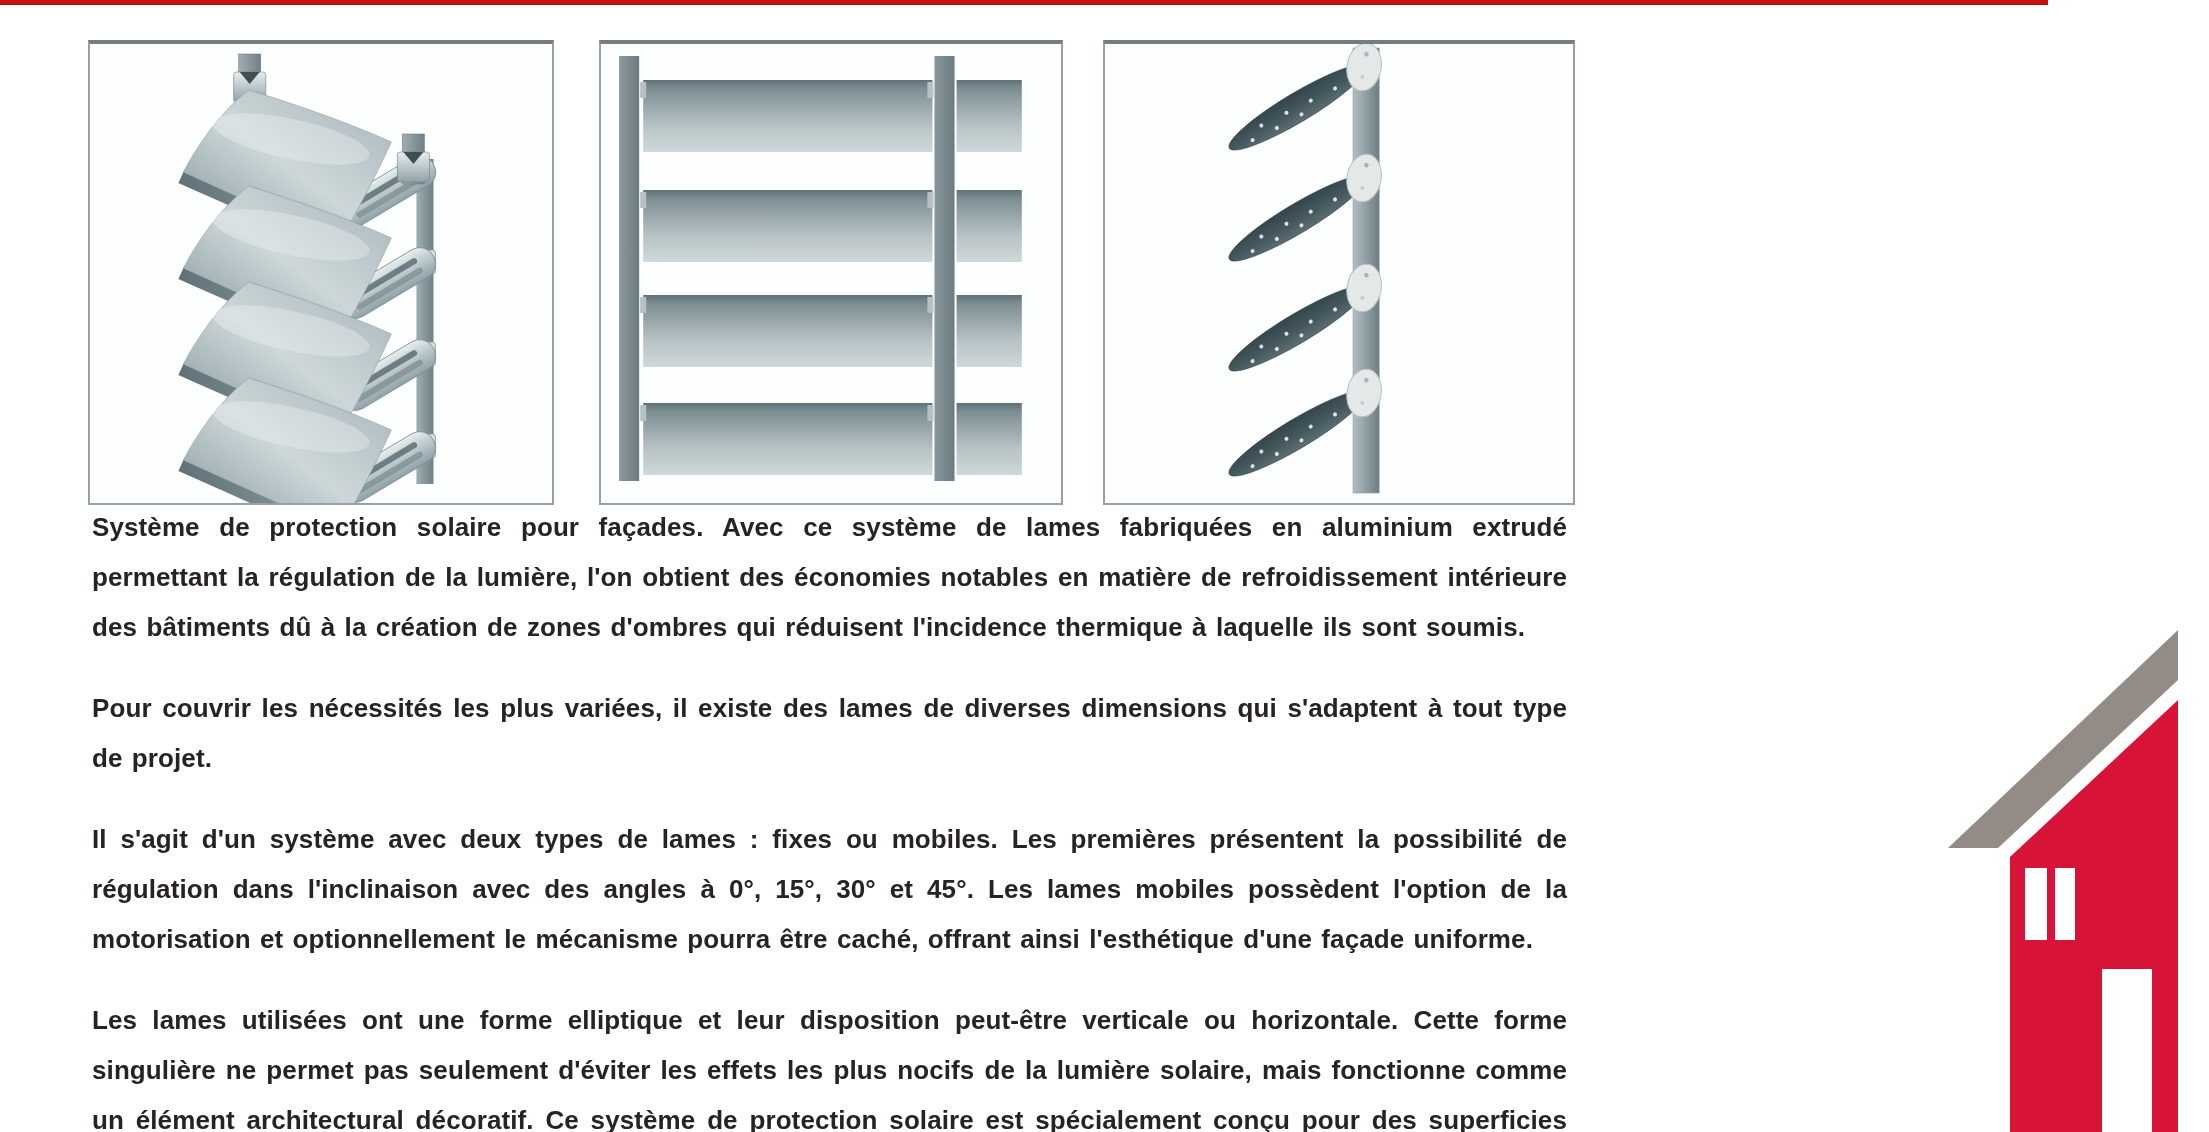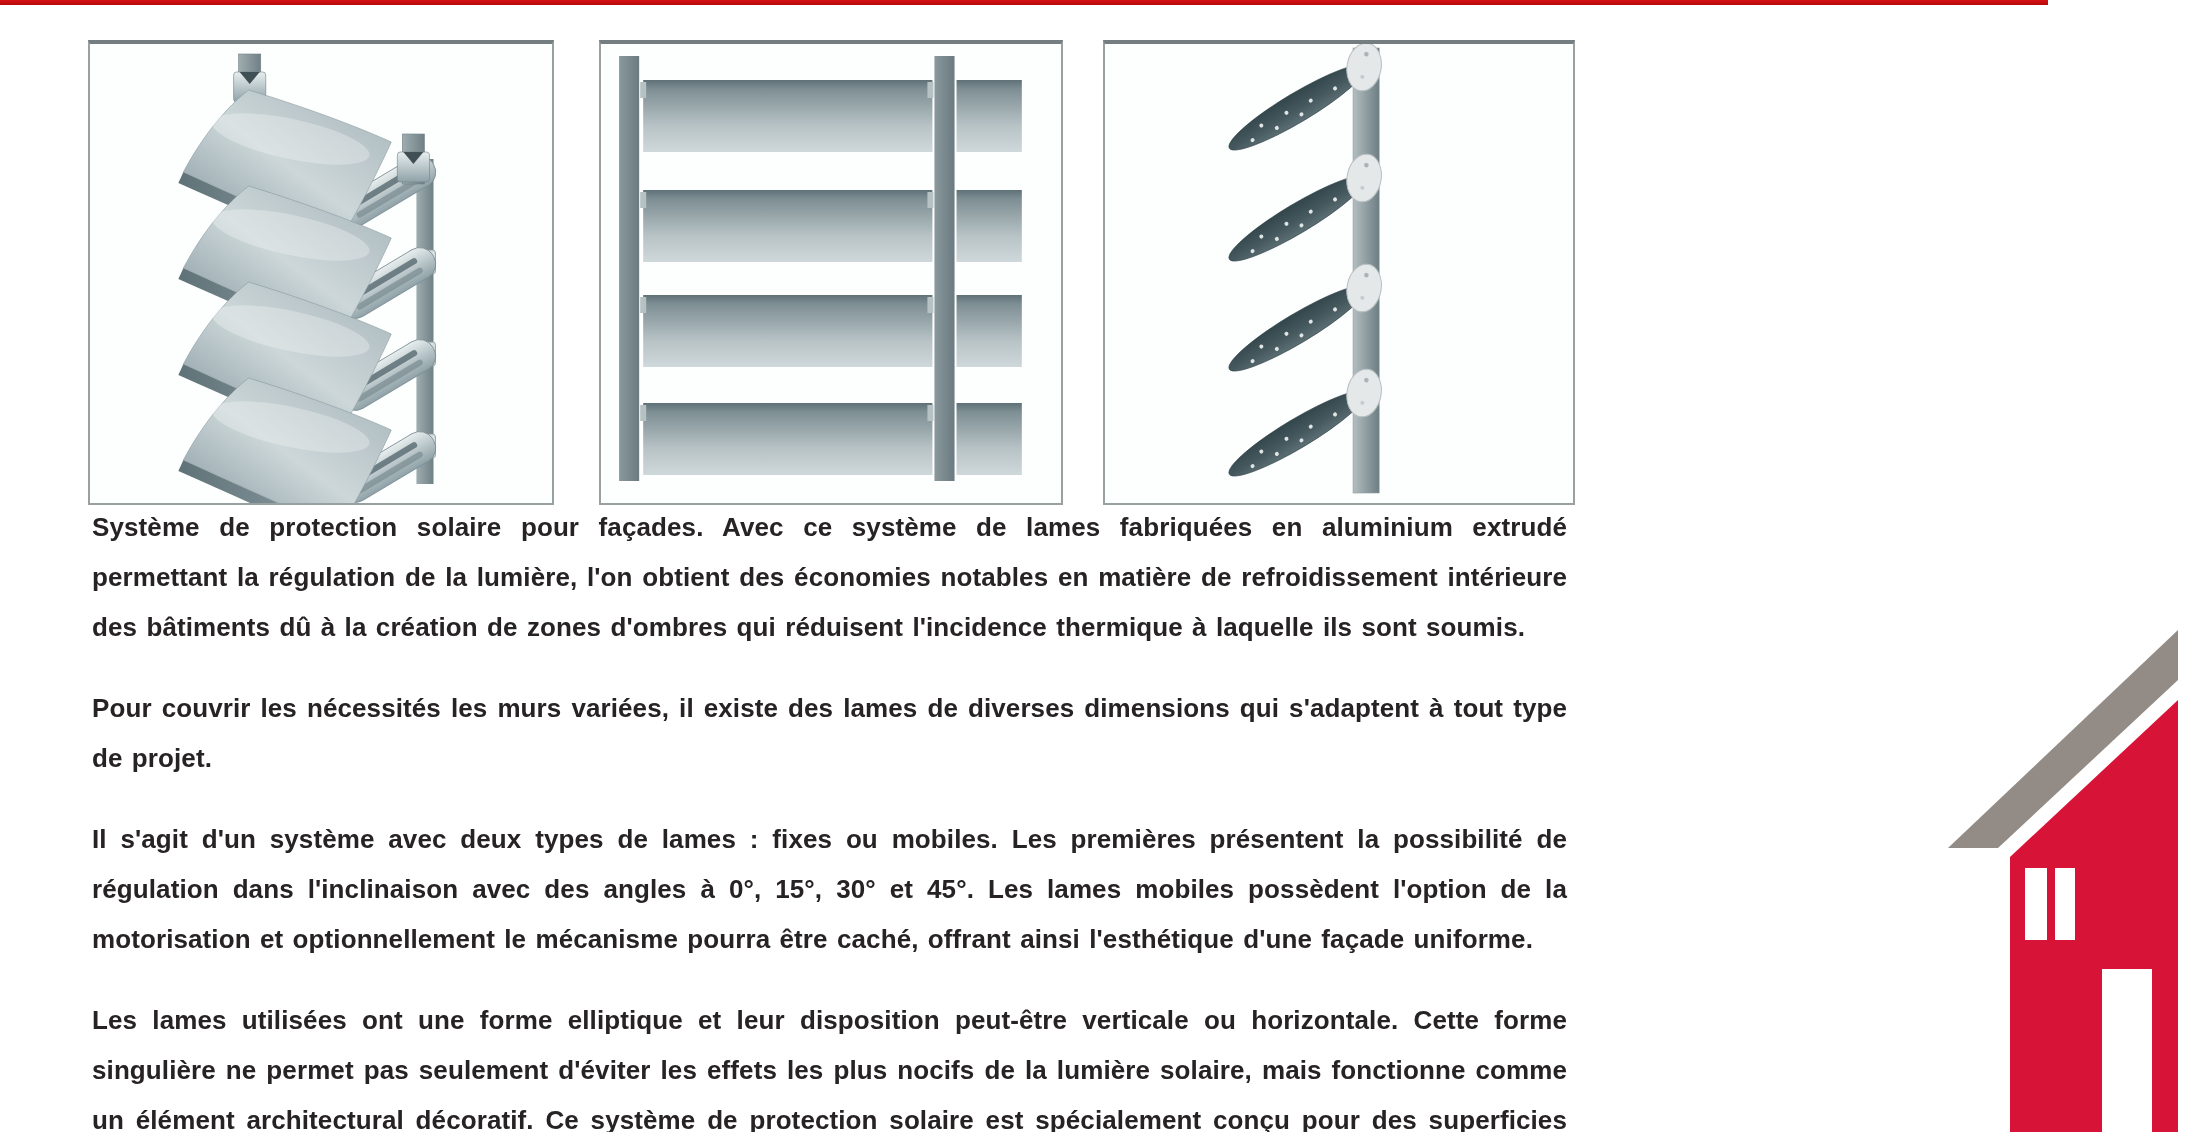--- a/index.html
+++ b/index.html
@@ -247,21 +247,21 @@
           <ellipse rx="17" ry="24" fill="#e4e8e9" stroke="#b7bfc1" stroke-width="1"></ellipse>
           <circle cy="-13" r="2.3" fill="#aab4b6"></circle>
             <circle cy="10" r="2" fill="#c3cbcd"></circle>
         </g>
       </g>
     </svg>
   </div>
 
   <div id="article">
     <p>Système de protection solaire pour façades. Avec ce système de lames fabriquées en aluminium extrudé permettant la régulation de la lumière, l'on obtient des économies notables en matière de refroidissement intérieure des bâtiments dû à la création de zones d'ombres qui réduisent l'incidence thermique à laquelle ils sont soumis.</p>
-    <p>Pour couvrir les nécessités les murs variées, il existe des lames de diverses dimensions qui s'adaptent à tout type de projet.</p>
+    <p>Pour couvrir les nécessités les plus variées, il existe des lames de diverses dimensions qui s'adaptent à tout type de projet.</p>
     <p>Il s'agit d'un système avec deux types de lames : fixes ou mobiles. Les premières présentent la possibilité de régulation dans l'inclinaison avec des angles à 0°, 15°, 30° et 45°. Les lames mobiles possèdent l'option de la motorisation et optionnellement le mécanisme pourra être caché, offrant ainsi l'esthétique d'une façade uniforme.</p>
     <p>Les lames utilisées ont une forme elliptique et leur disposition peut-être verticale ou horizontale. Cette forme singulière ne permet pas seulement d'éviter les effets les plus nocifs de la lumière solaire, mais fonctionne comme un élément architectural décoratif. Ce système de protection solaire est spécialement conçu pour des superficies de grandes dimensions comme les façades ou les murs de verre.</p>
   </div>
 
   <div id="logo">
     <svg viewBox="0 0 230 502">
       <polygon points="230,0 230,50 50,218 0,218" fill="#938b85"></polygon>
       <polygon points="62,227 230,70 230,502 62,502" fill="#d81338"></polygon>
       <rect x="77" y="238" width="22" height="72" fill="#ffffff"></rect>
       <rect x="107" y="238" width="20" height="72" fill="#ffffff"></rect>

